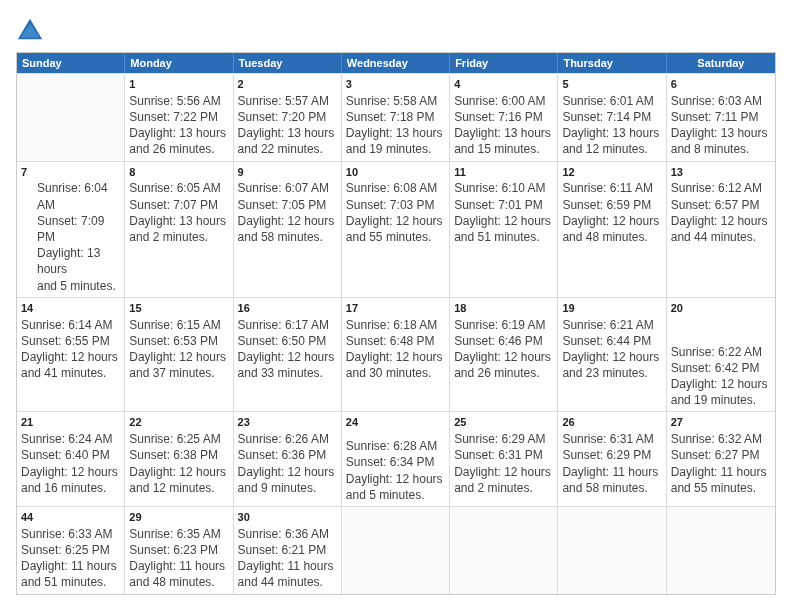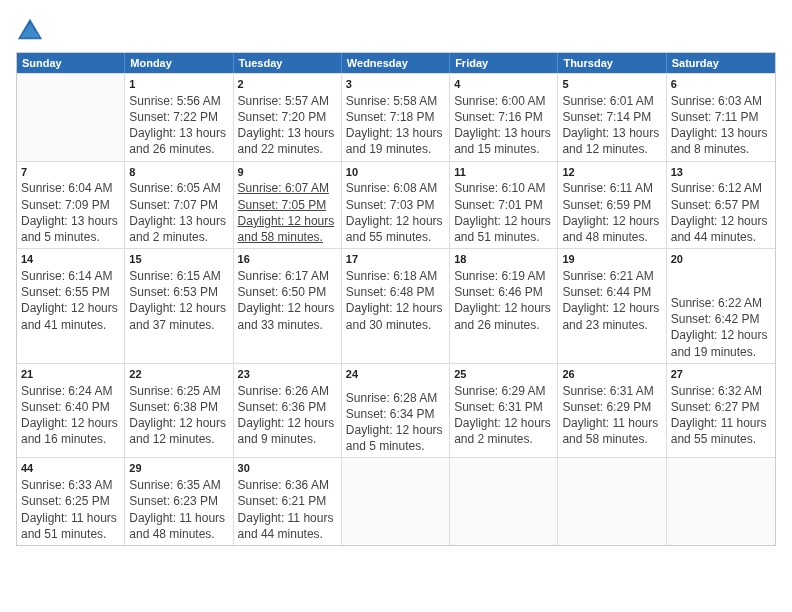--- a/index.html
+++ b/index.html
@@ -64,21 +64,21 @@
       grid-template-columns: repeat(7, 1fr);
       background: #2a6db5;
     }
     .cal-header-cell {
       color: #fff;
       font-size: 11px;
       font-weight: bold;
       padding: 4px 5px;
       border-right: 1px solid #4a8fd5;
     }
-    .cal-header-cell:last-child { border-right: none; }
+    .cal-header-cell:last-child { border-right: none; text-align: center; }
     .cal-body {
       display: flex;
       flex-direction: column;
       flex: 1;
     }
     .cal-row {
       display: grid;
       grid-template-columns: repeat(7, 1fr);
       flex: 1;
       border-top: 1px solid #ddd;
@@ -180,35 +180,35 @@
             <span class="day-number">6</span>
             <div class="cell-info" style="white-space: pre-line;">Sunrise: 6:03 AM
 Sunset: 7:11 PM
 Daylight: 13 hours
 and 8 minutes.</div>
           </div>
         </div>
         <div class="cal-row">
           <div class="cal-cell">
             <span class="day-number">7</span>
-            <div class="cell-info" style="white-space: pre-line;">Sunrise: 6:04 AM
+            <div class="cell-info" style="white-space: pre-line; margin-left: 16px;">Sunrise: 6:04 AM
 Sunset: 7:09 PM
 Daylight: 13 hours
 and 5 minutes.</div>
           </div>
           <div class="cal-cell">
             <span class="day-number">8</span>
             <div class="cell-info" style="white-space: pre-line;">Sunrise: 6:05 AM
 Sunset: 7:07 PM
 Daylight: 13 hours
 and 2 minutes.</div>
           </div>
           <div class="cal-cell">
             <span class="day-number">9</span>
-            <div class="cell-info" style="white-space: pre-line; text-decoration: underline;">Sunrise: 6:07 AM
+            <div class="cell-info" style="white-space: pre-line;">Sunrise: 6:07 AM
 Sunset: 7:05 PM
 Daylight: 12 hours
 and 58 minutes.</div>
           </div>
           <div class="cal-cell">
             <span class="day-number">10</span>
             <div class="cell-info" style="white-space: pre-line;">Sunrise: 6:08 AM
 Sunset: 7:03 PM
 Daylight: 12 hours
 and 55 minutes.</div>

